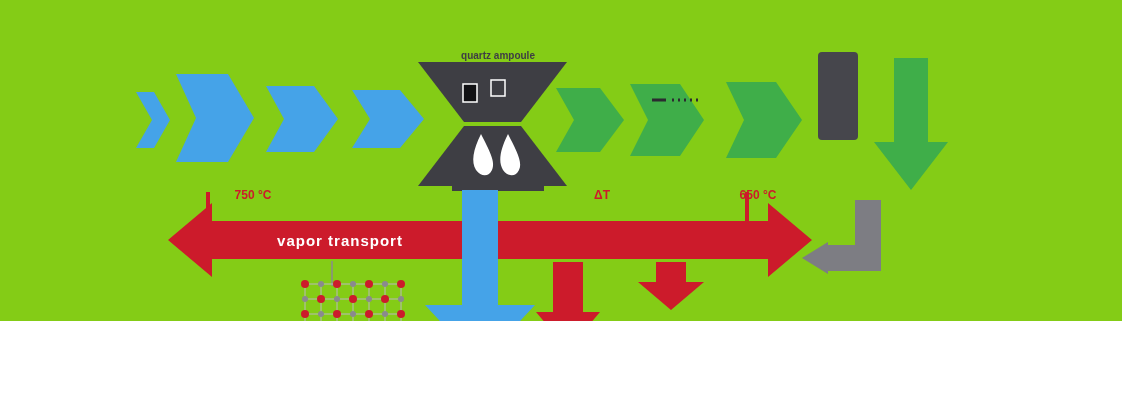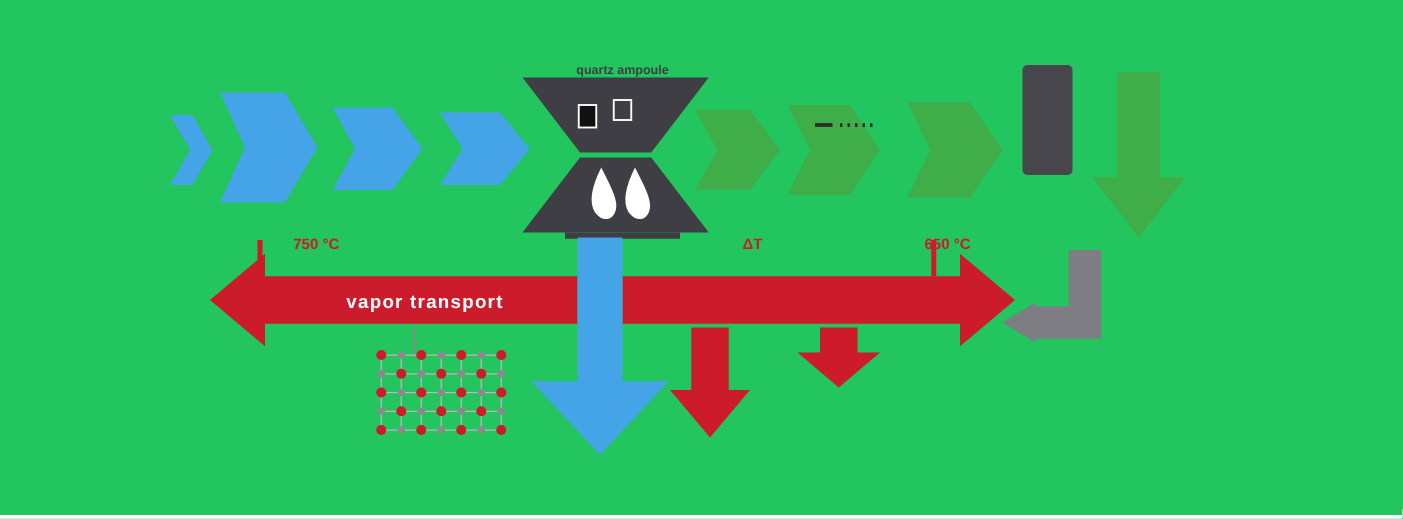--- a/index.html
+++ b/index.html
@@ -1,19 +1,19 @@
 <!DOCTYPE html>
 <html><head>
 <meta charset="utf-8">
 <style>
   html,body{margin:0;padding:0;background:#ffffff;}
   .stage{
     position:relative;
-    width:1122px;height:412px;
-    background:#22c55e;
+    width:1122px;height:321px;
+    background:#84cc16;
     overflow:hidden;
     font-family:"Liberation Sans", sans-serif;
   }
   svg{position:absolute;left:0;top:0;}
   .blue{fill:#45a3e8;}
   .green{fill:#3fae49;}
   .red{fill:#cc1b2b;}
   .dark{fill:#3e3e44;}
   .gray{fill:#7d7d83;}
   text{font-family:"Liberation Sans", sans-serif;}

